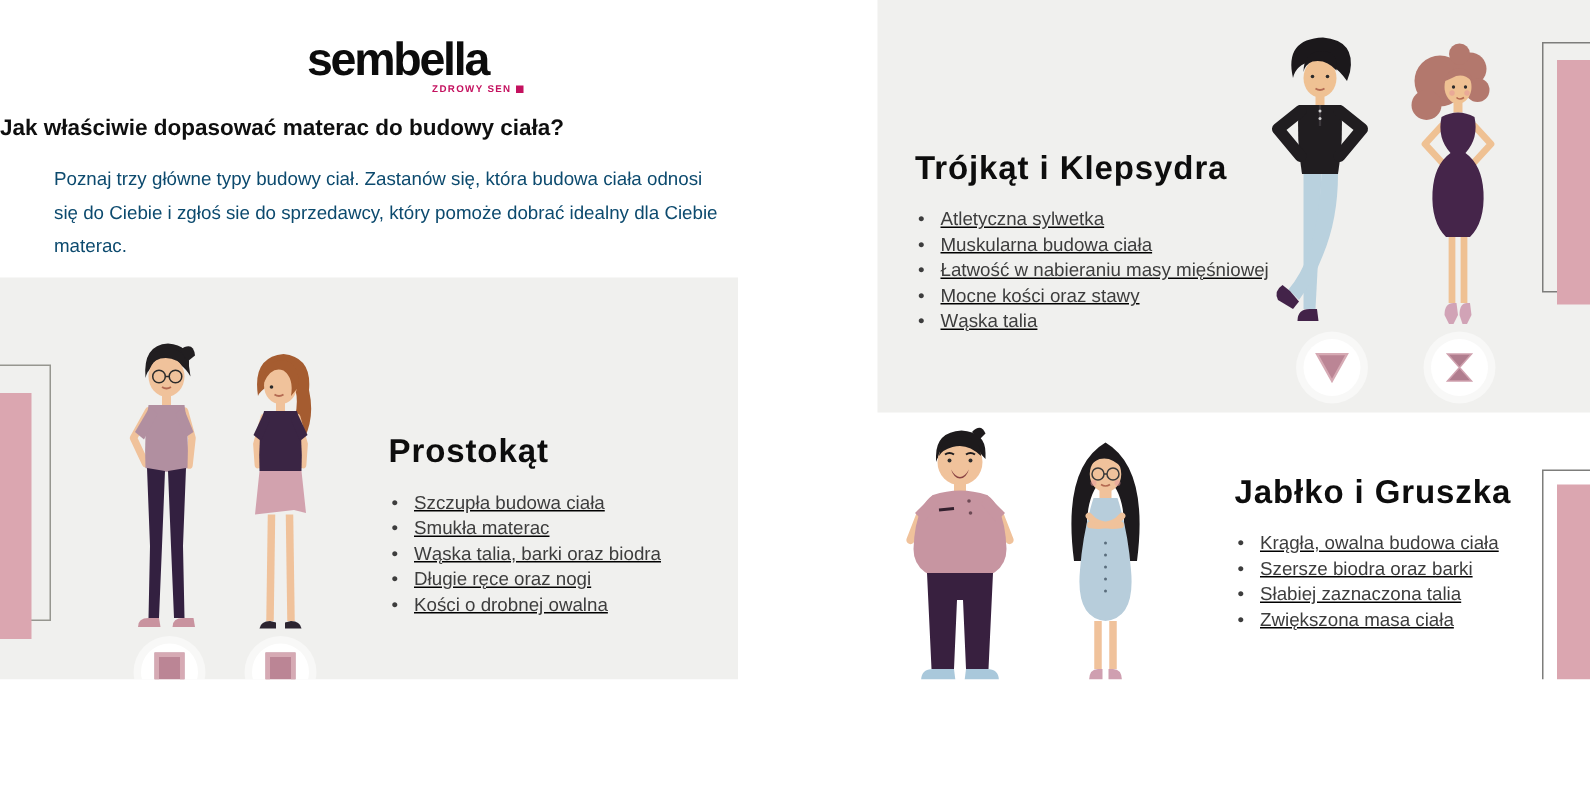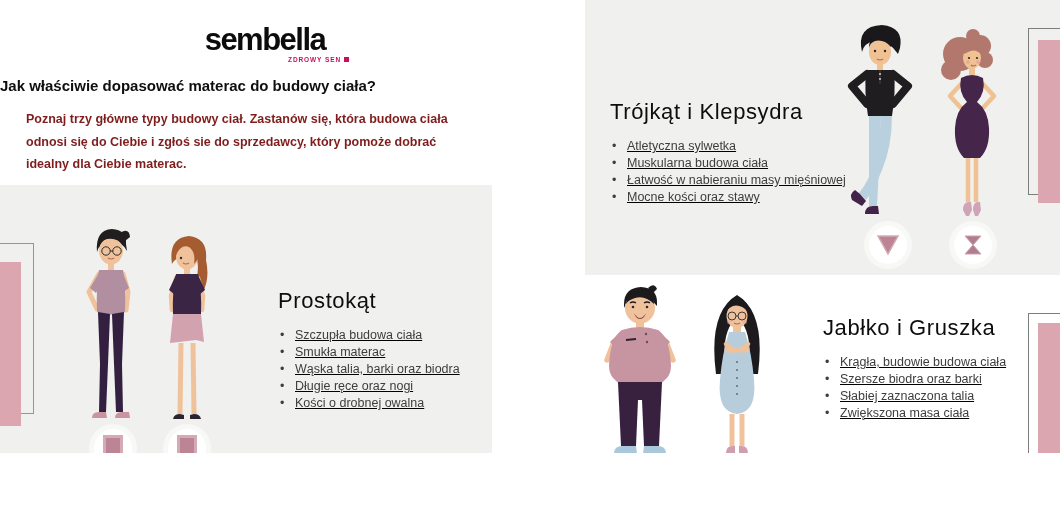--- a/index.html
+++ b/index.html
@@ -15,46 +15,46 @@
 
   
   .logo { position:absolute; left:165px; top:24px; width:200px; text-align:center; }
   .logo .brand { font-size:31px; font-weight:bold; letter-spacing:-1.5px; color:#0c0c0c; line-height:1.0; }
   .logo .tagrow { display:flex; justify-content:flex-end; align-items:center; gap:3px; margin-top:1px; padding-right:16px; }
   .logo .tag { font-size:6.5px; font-weight:bold; color:#c4115f; letter-spacing:0.9px; }
   .logo .sq { width:5px; height:5px; background:#c4115f; display:inline-block; }
 
   .main-heading { position:absolute; left:0; top:77px; width:492px; text-align:left;
     font-size:15px; font-weight:bold; color:#0f0f0f; }
-  .intro { position:absolute; left:26px; top:108px; width:450px;
-    font-size:12.5px; font-weight:bold; color:#7f1d1d; line-height:22.5px; }
+  .intro { position:absolute; left:36px; top:108px; width:450px;
+    font-size:12.5px; font-weight:normal; color:#0c4a6e; line-height:22.5px; }
 
   
   .deco { position:absolute; }
   .deco.outline { border:1.5px solid #96968f; background:transparent; }
   .deco.fill { background:#dba6b0; }
   #deco-l-outline  { left:-12px;  top:243px; width:44px; height:169px; }
   #deco-l-fill     { left:-18px;  top:262px; width:39px; height:164px; }
   #deco-rt-outline { left:1028px; top:28px;  width:44px; height:165px; border-color:#7d7d7b; }
   #deco-rt-fill    { left:1038px; top:40px;  width:34px; height:163px; }
   #deco-rb-outline { left:1028px; top:313px; width:44px; height:163px; border-color:#7d7d7b; }
   #deco-rb-fill    { left:1038px; top:323px; width:34px; height:167px; }
 
   .figure { position:absolute; }
 
   .icon-circle { position:absolute; width:38px; height:38px; background:#fff; border-radius:50%;
     display:flex; align-items:center; justify-content:center;
     box-shadow:0 0 0 5px rgba(255,255,255,0.5); }
 
   .section { position:absolute; }
-  .section h2 { font-size:22px; font-weight:normal; color:#0d0d0d; letter-spacing:0.6px; }
+  .section h2 { font-size:22px; font-weight:bold; color:#0d0d0d; letter-spacing:0.6px; }
   .section ul { list-style:none; margin-top:13px;text-decoration:underline; }
   .section li { position:relative; padding-left:17px; font-size:12.5px; color:#3d3d3d; line-height:17px; }
   .section li::before { content:"\2022"; position:absolute; left:2px; top:0; color:#3d3d3d; }
-  #sec-prostokat { left:278px; top:288px; }
+  #sec-prostokat { left:259px; top:288px; }
   #sec-trojkat   { left:610px; top:99px;  }
   #sec-jablko    { left:823px; top:315px; }
 
   .pageno { position:absolute; font-size:8px; color:#57574f; }
   #pageno-left  { left:26px;   top:505px; }
   #pageno-right { left:1011px; top:502px; }
 </style>
 </head>
 <body>
 
@@ -145,20 +145,21 @@
   <div class="deco fill" id="deco-rb-fill"></div>
 
   <div class="section" id="sec-trojkat">
     <h2>Trójkąt i Klepsydra</h2>
     <ul>
 
     <li>Atletyczna sylwetka</li>
         <li>Muskularna budowa ciała</li>
         <li>Łatwość w nabieraniu masy mięśniowej</li>
         <li>Mocne kości oraz stawy</li>
+        <li>Wąska talia</li>
       </ul>
   </div>
 
   <svg class="figure" style="left:842px; top:22px;" width="74" height="206" viewBox="0 0 74 206">
     <path d="M20 30 Q14 4 40 3 Q62 5 58 26 L56 32 Q46 17 32 19 Q22 21 20 30 Z" fill="#1b181b"></path>
     <ellipse cx="38" cy="30" rx="11" ry="13" fill="#efc193"></ellipse>
     <path d="M27 26 Q27 12 40 12 Q51 13 49 25 Q42 17 33 19 Q28 21 27 26 Z" fill="#1b181b"></path>
     <circle cx="33" cy="29" r="1.2" fill="#2b2b2b"></circle>
       <circle cx="43" cy="29" r="1.2" fill="#2b2b2b"></circle>
     <path d="M35 37 Q38 39 41 37" stroke="#b46a52" fill="none" stroke-width="1.2"></path>
@@ -269,21 +270,21 @@
   <div class="icon-circle" style="left:719px; top:469px;">
     <svg width="24" height="24" viewBox="0 0 24 24">
       <path d="M12 2 C10 8 5 10 5 15 a7 7 0 0 0 14 0 C19 10 14 8 12 2 Z" fill="#bb8595" stroke="#d6aab4" stroke-width="1"></path>
     </svg>
   </div>
 
   <div class="section" id="sec-jablko">
     <h2>Jabłko i Gruszka</h2>
     <ul>
 
-    <li>Krągła, budowie budowa ciała</li>
+    <li>Krągła, owalna budowa ciała</li>
         <li>Szersze biodra oraz barki</li>
         <li>Słabiej zaznaczona talia</li>
         <li>Zwiększona masa ciała</li>
       </ul>
   </div>
 
   <div class="pageno" id="pageno-right">9</div>
 
 </div>
 

